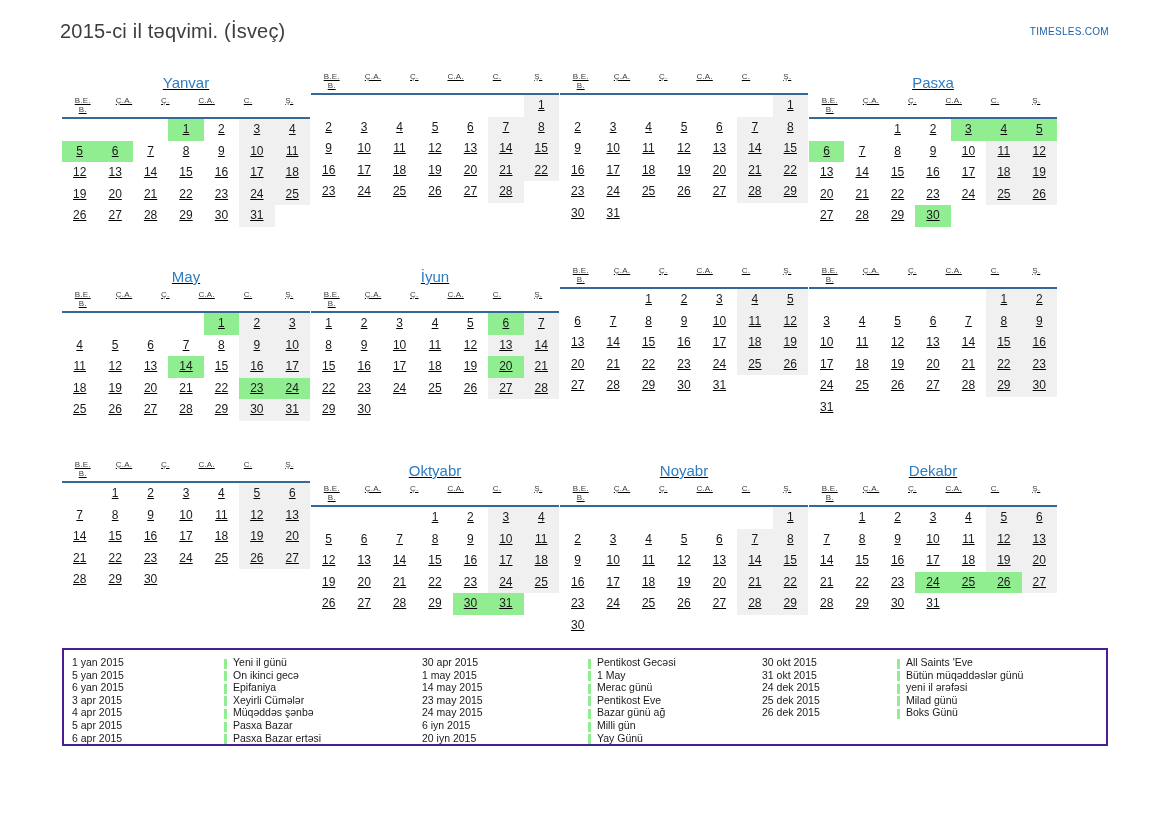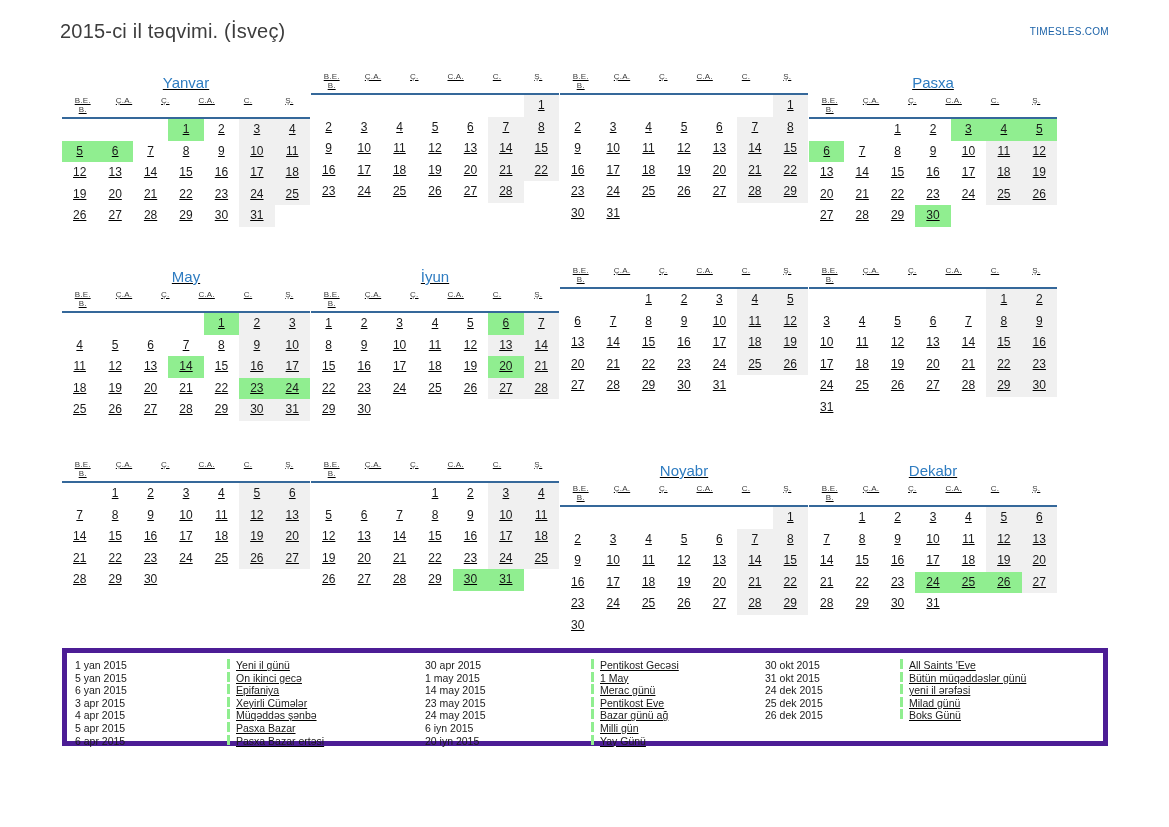--- a/index.html
+++ b/index.html
@@ -91,41 +91,41 @@
   .day-cell.weekend { background: var(--weekend-gray); }
   .day-cell.holiday { background: var(--holiday-green); }
 
   
   .legend-box {
     position: absolute;
     left: 62px;
     top: 648px;
     width: 1046px;
     height: 98px;
-    border: 5px solid #4c1d95;
+    border: 2px solid #4c1d95;
     box-sizing: border-box;
     padding: 6px 6px 0 8px;
     display: flex;
   }
   .legend-group { display: flex; }
   .legend-group.g0 { width: 350px; }
   .legend-group.g1 { width: 340px; gap: 8px; }
   .legend-group.g2 { flex: 1; }
   .legend-dates { width: 152px; }
   .legend-group.g1 .legend-dates { width: 158px; }
   .legend-group.g2 .legend-dates { width: 135px; }
   .legend-names { flex: 1; }
   .legend-row {
     height: 12.6px;
     line-height: 12.6px;
     font-size: 10.5px;
     color: #1a1a1a;
     white-space: nowrap;
   }
-  .legend-name-row { display: flex; align-items: flex-start; height: 12.6px; text-decoration: underline; }
+  .legend-name-row { display: flex; align-items: flex-end; height: 12.6px; }
   .legend-marker {
     display: inline-block;
     width: 3px;
     height: 10px;
     background: var(--holiday-green);
     margin-right: 6px;
     flex: 0 0 3px;
   }
   .legend-name-text {
     font-size: 10.5px;
@@ -589,20 +589,21 @@
           <div class="day-cell">28</div>
           <div class="day-cell">29</div>
           <div class="day-cell">30</div>
           <div class="day-cell"></div>
           <div class="day-cell"></div>
           <div class="day-cell"></div>
           <div class="day-cell"></div>
         </div>
       </div>
       <div class="month">
+        <div class="month-title">Oktyabr</div>
         <div class="weekday-row">
           <span class="weekday-cell">B.E.</span>
           <span class="weekday-cell">Ç.A.</span>
           <span class="weekday-cell">Ç.</span>
           <span class="weekday-cell">C.A.</span>
           <span class="weekday-cell">C.</span>
           <span class="weekday-cell">Ş.</span>
           <span class="weekday-cell">B.</span>
         </div>
         <div class="days-grid">

